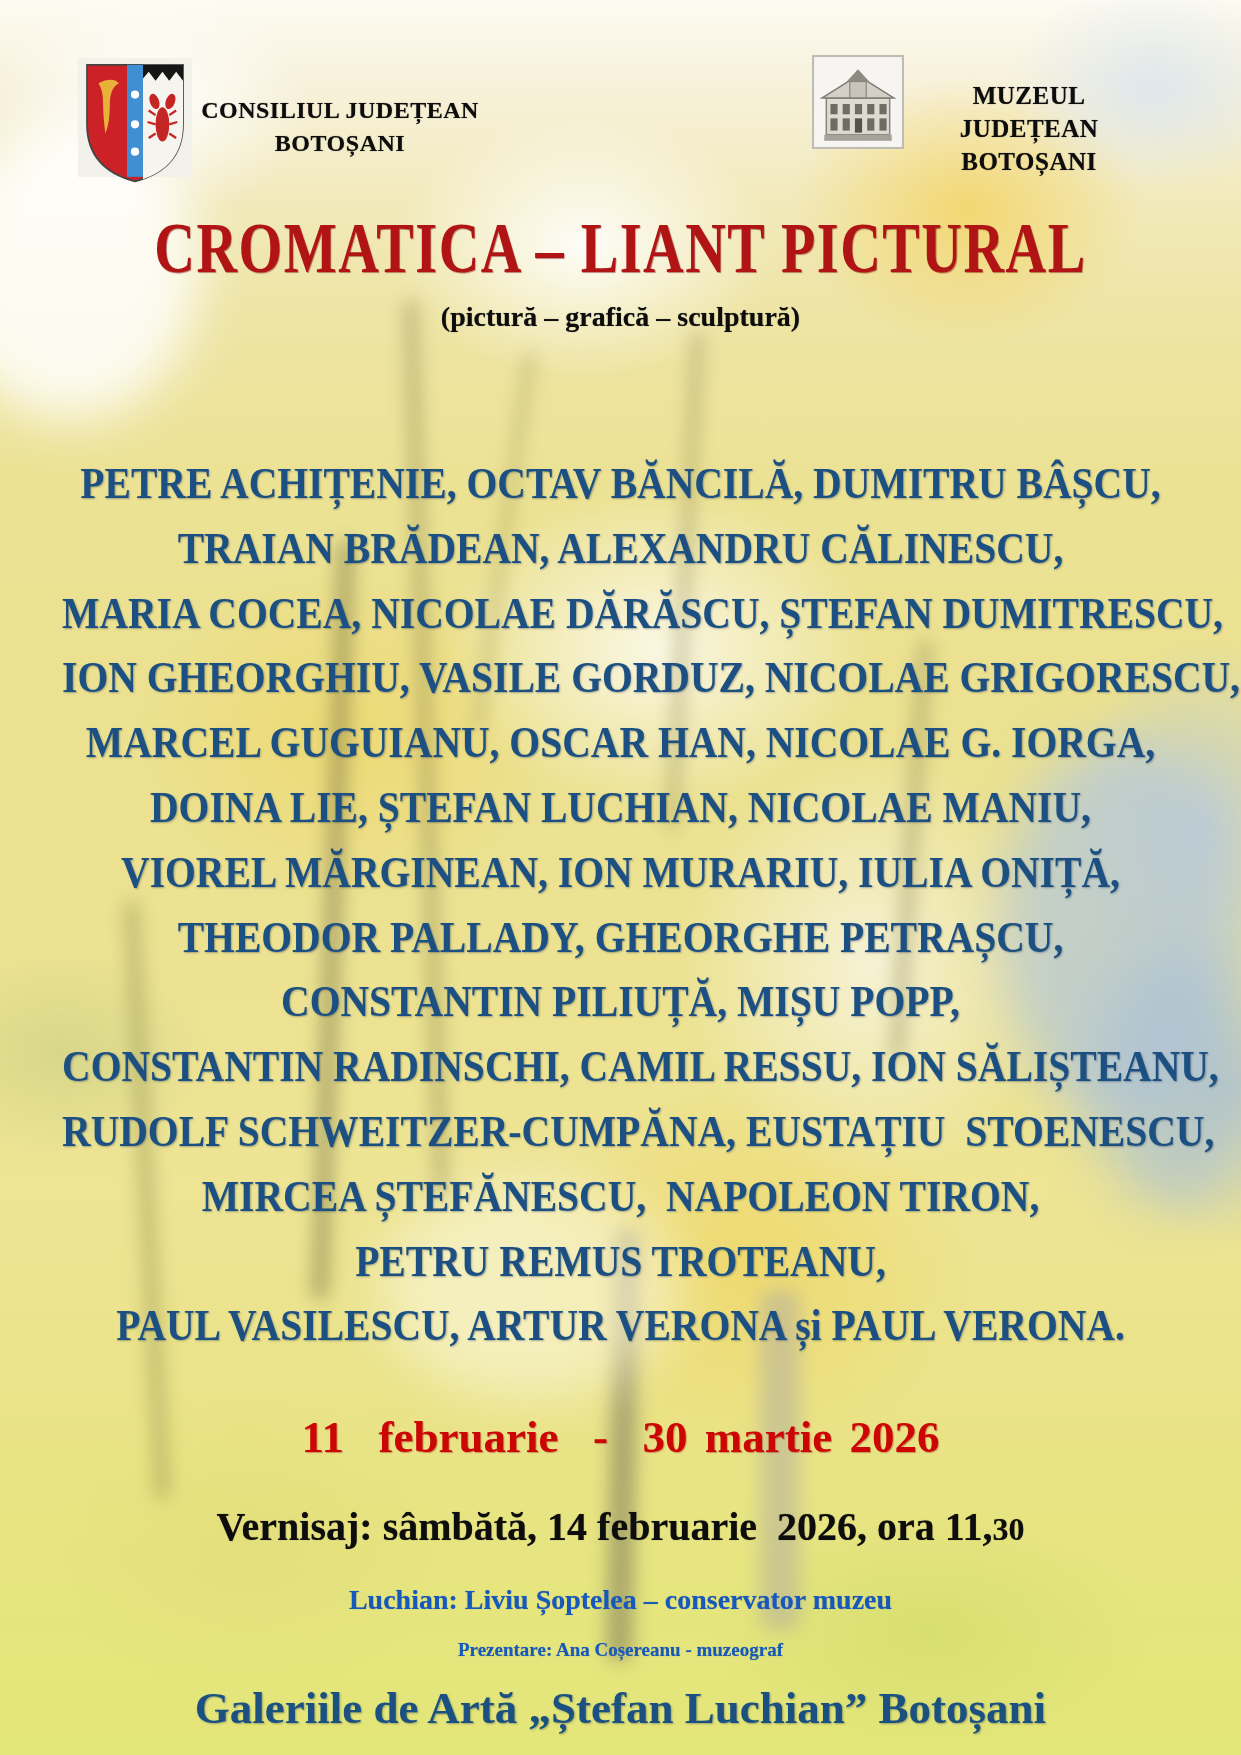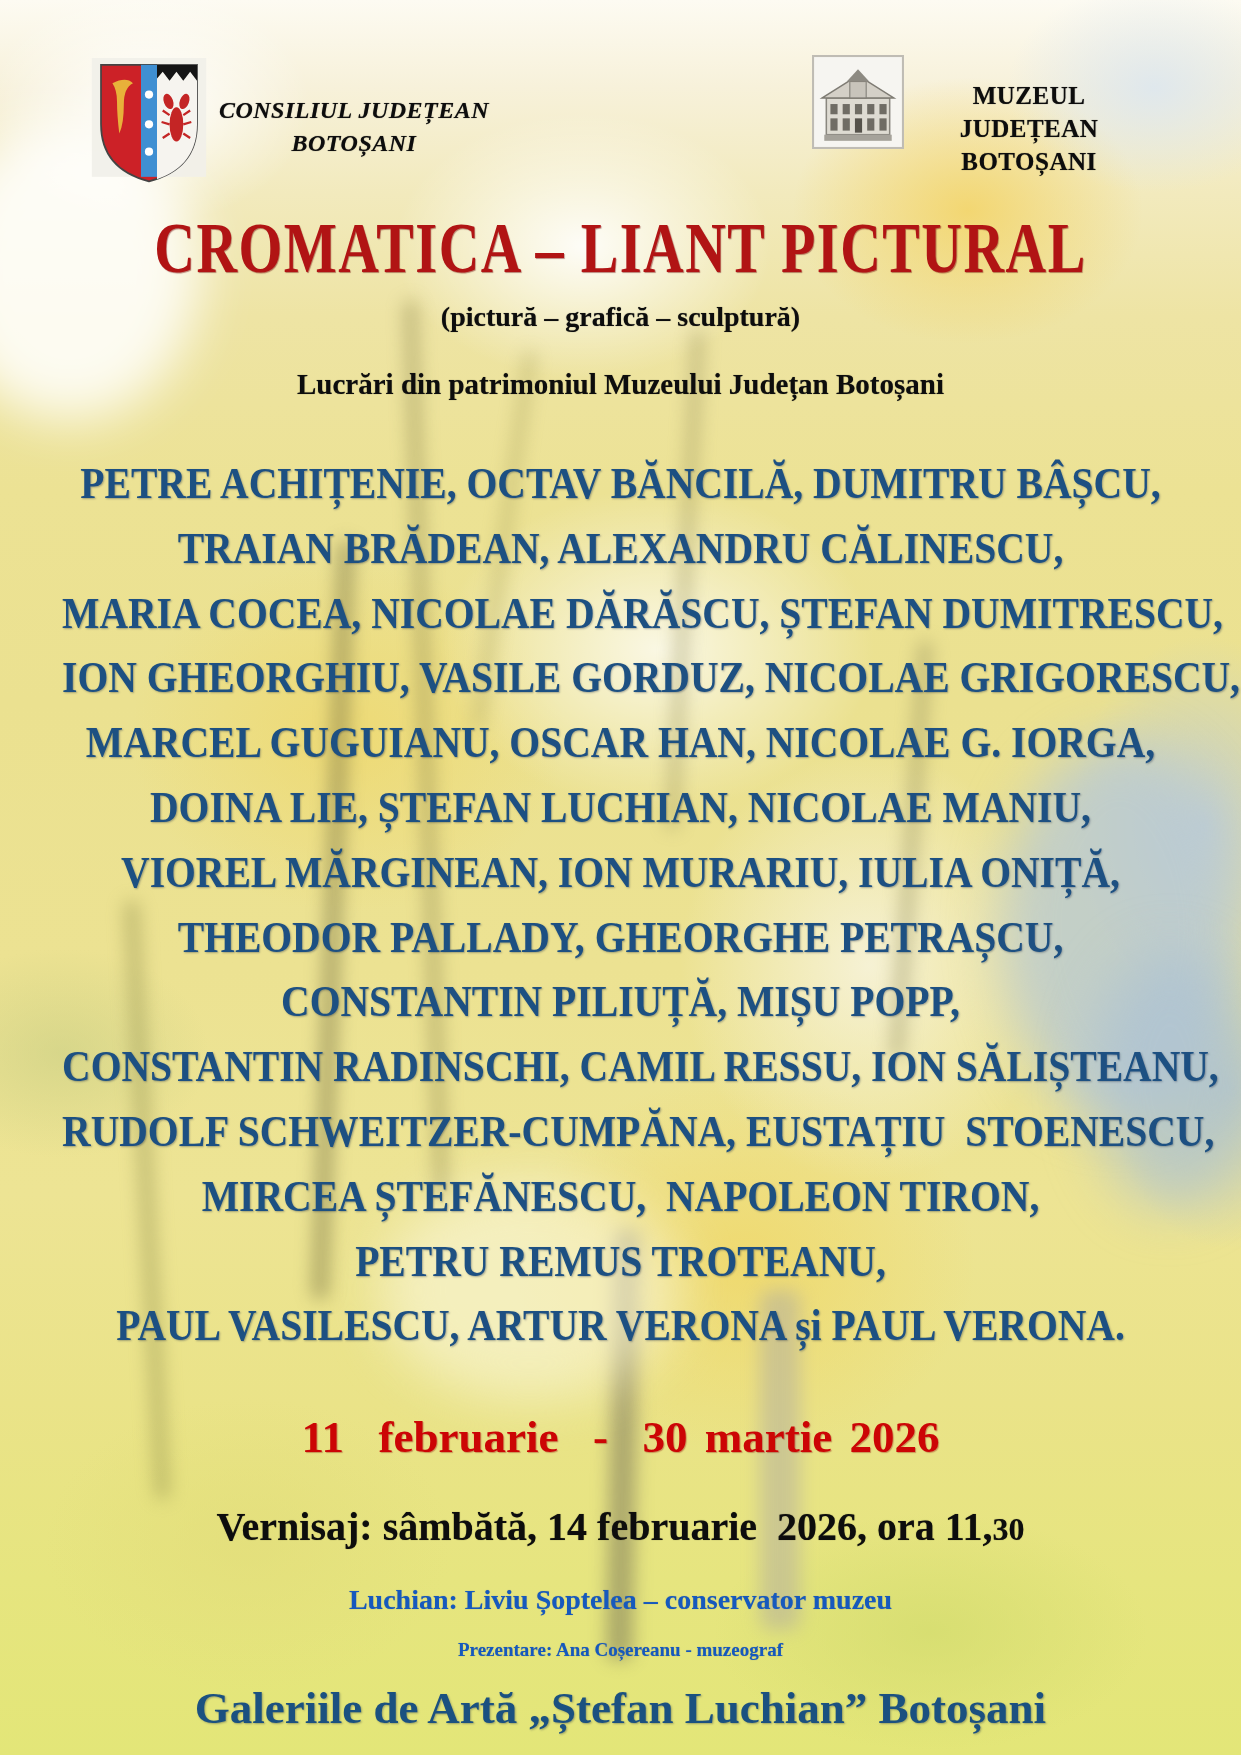--- a/index.html
+++ b/index.html
@@ -34,21 +34,21 @@
   .stroke{position:absolute;filter:blur(9px);opacity:.5;border-radius:10px;}
   .patch{position:absolute;filter:blur(26px);border-radius:50%;}
 
   .center-line{position:absolute;left:0;width:100%;text-align:center;white-space:nowrap;}
 
   
   .org{position:absolute;display:flex;align-items:flex-start;}
   .org-text{text-align:center;font-weight:bold;color:#0d0d0d;
     font-size:24px;line-height:33px;letter-spacing:.5px;
     text-shadow:0 0 1px rgba(0,0,0,.55);}
-  #org-left{left:90px;top:58px;font-style:italic;}
+  #org-left{left:76px;top:58px;}
   #org-left .org-text{margin-top:36px;width:292px;}
   #org-right{left:812px;top:55px;}
   #org-right .org-text{margin-top:24px;width:250px;font-size:25px;}
 
   
   #title{top:208px;font-size:72px;line-height:80px;font-weight:bold;
     color:#b11414;letter-spacing:2px;
     transform:scaleX(.78);transform-origin:center;
     text-shadow:1px 1px 1px rgba(110,0,0,.45);}
   #subtitle{top:296px;font-size:28px;line-height:42px;font-weight:bold;color:#0d0d0d;
@@ -139,21 +139,20 @@
       <rect x="12" y="78" width="66" height="6" fill="#a5a29a"></rect>
     </svg>
     <div class="org-text">
       <div>MUZEUL JUDEȚEAN</div>
       <div>BOTOȘANI</div>
     </div>
   </div>
 
   <div class="center-line" id="title">CROMATICA – LIANT PICTURAL</div>
   <div class="center-line" id="subtitle">(pictură – grafică – sculptură)</div>
-  <div class="center-line" id="collection">Lucrări din patrimoniul Muzeului Județan Botoșani</div>
 
   <div id="artists">
     <div class="artist-line">PETRE ACHIȚENIE, OCTAV BĂNCILĂ, DUMITRU BÂȘCU,</div>
     <div class="artist-line">TRAIAN BRĂDEAN, ALEXANDRU CĂLINESCU,</div>
     <div class="artist-line">MARIA COCEA, NICOLAE DĂRĂSCU, ȘTEFAN DUMITRESCU,</div>
     <div class="artist-line">ION GHEORGHIU, VASILE GORDUZ, NICOLAE GRIGORESCU,</div>
     <div class="artist-line">MARCEL GUGUIANU, OSCAR HAN, NICOLAE G. IORGA,</div>
     <div class="artist-line">DOINA LIE, ȘTEFAN LUCHIAN, NICOLAE MANIU,</div>
     <div class="artist-line">VIOREL MĂRGINEAN, ION MURARIU, IULIA ONIȚĂ,</div>
     <div class="artist-line">THEODOR PALLADY, GHEORGHE PETRAȘCU,</div>

